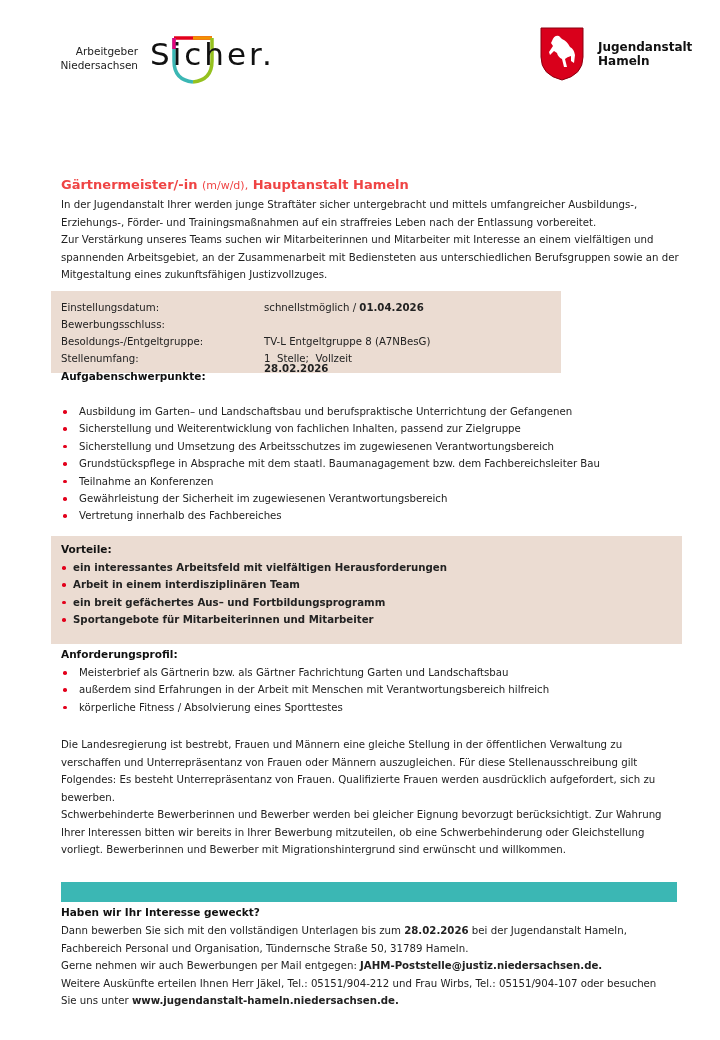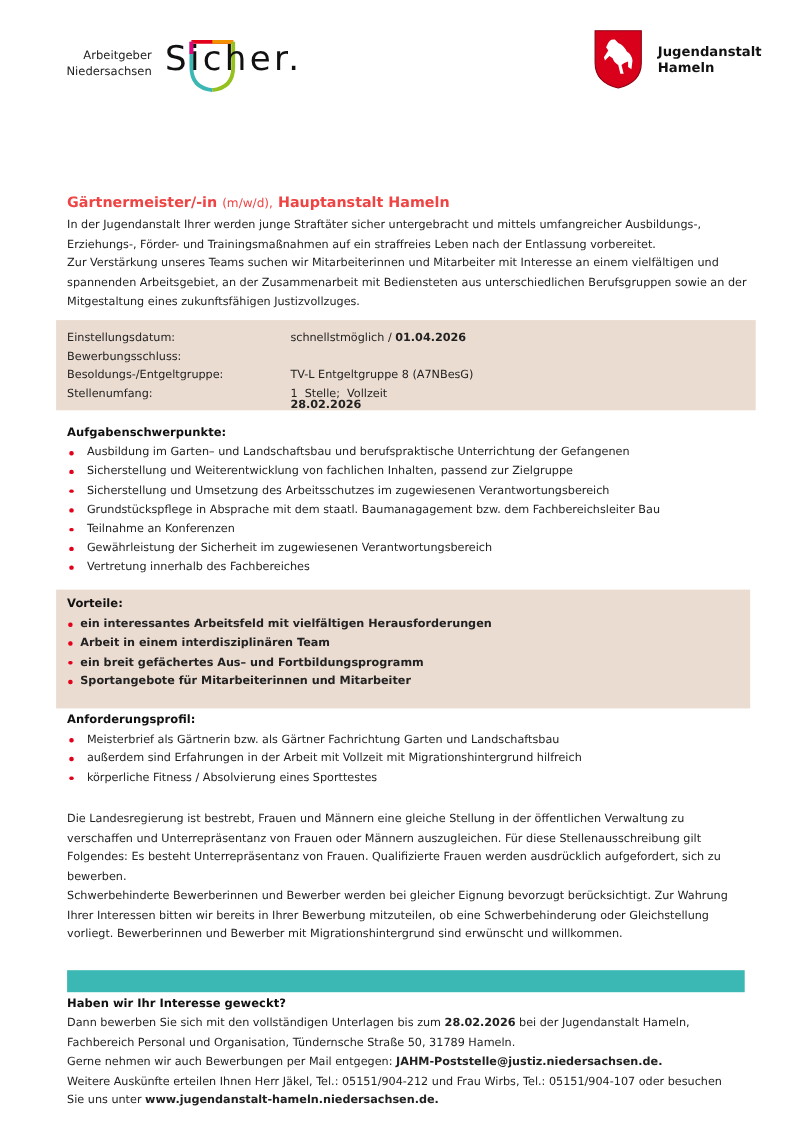--- a/index.html
+++ b/index.html
@@ -11,21 +11,21 @@
   .sicher { left:150px; top:36px; font-size:31px; letter-spacing:3px; color:#111; font-family:"DejaVu Sans", sans-serif; font-weight:400; }
   .sicher-shield { left:171px; top:35px; width:44px; height:50px; }
   .crest { left:540px; top:27px; width:44px; height:54px; }
   .ja-text { left:598px; top:40px; font-size:12px; line-height:14px; font-weight:bold; color:#111; }
 
   .title { left:61px; top:177px; font-size:13px; font-weight:bold; color:#ef4444; white-space:nowrap; }
   .title .sub { font-weight:normal; font-size:11px; }
   .para { left:61px; width:630px; font-size:10.2px; line-height:17.5px; color:#222; }
   .intro { top:196px; }
 
-  .infobox { left:51px; top:291px; width:636px; height:82px; background:#ebdcd2; }
+  .infobox { left:51px; top:291px; width:510px; height:82px; background:#ebdcd2; }
   .info-row { position:absolute; left:10px; font-size:10.2px; line-height:17px; width:600px; }
   .info-row .lbl { position:absolute; left:0; }
   .info-row .val { position:absolute; left:203px; white-space:nowrap; }
   b { font-weight:bold;margin-top:44px; }
 
   .sect-h { left:61px; font-size:10.5px; font-weight:bold; color:#111; }
   ul.list { position:absolute; left:61px; margin:0; padding:0; list-style:none; font-size:10.2px; line-height:17.4px; }
   ul.list li { position:relative; padding-left:18px; white-space:nowrap; }
   ul.list li::before { content:""; position:absolute; left:2px; top:7px; width:3.5px; height:3.5px; border-radius:50%; background:#e3001b; }
   ul.list.tight li { padding-left:12px;font-weight:bold; }
@@ -89,21 +89,21 @@
   <div class="info-row" style="top:42px;">
     <span class="lbl">Besoldungs-/Entgeltgruppe:</span>
     <span class="val">TV-L Entgeltgruppe 8 (A7NBesG)</span>
   </div>
   <div class="info-row" style="top:59px;">
     <span class="lbl">Stellenumfang:</span>
     <span class="val" style="white-space:pre;">1  Stelle;  Vollzeit</span>
   </div>
 </div>
 
-<div class="abs sect-h" style="top:387px;">Aufgabenschwerpunkte:</div>
+<div class="abs sect-h" style="top:370px;">Aufgabenschwerpunkte:</div>
 <ul class="list" style="top:403px;">
   <li>Ausbildung im Garten– und Landschaftsbau und berufspraktische Unterrichtung der Gefangenen</li>
   <li>Sicherstellung und Weiterentwicklung von fachlichen Inhalten, passend zur Zielgruppe</li>
   <li>Sicherstellung und Umsetzung des Arbeitsschutzes im zugewiesenen Verantwortungsbereich</li>
   <li>Grundstückspflege in Absprache mit dem staatl. Baumanagagement bzw. dem Fachbereichsleiter Bau</li>
   <li>Teilnahme an Konferenzen</li>
   <li>Gewährleistung der Sicherheit im zugewiesenen Verantwortungsbereich</li>
   <li>Vertretung innerhalb des Fachbereiches</li>
 </ul>
 
@@ -112,21 +112,21 @@
 <ul class="list tight" style="top:559px;">
   <li>ein interessantes Arbeitsfeld mit vielfältigen Herausforderungen</li>
   <li>Arbeit in einem interdisziplinären Team</li>
   <li>ein breit gefächertes Aus– und Fortbildungsprogramm</li>
   <li>Sportangebote für Mitarbeiterinnen und Mitarbeiter</li>
 </ul>
 
 <div class="abs sect-h" style="top:648px;">Anforderungsprofil:</div>
 <ul class="list" style="top:664px;">
   <li>Meisterbrief als Gärtnerin bzw. als Gärtner Fachrichtung Garten und Landschaftsbau</li>
-  <li>außerdem sind Erfahrungen in der Arbeit mit Vollzeit mit Migrationshintergrund hilfreich</li>
+  <li>außerdem sind Erfahrungen in der Arbeit mit Menschen mit Verantwortungsbereich hilfreich</li>
   <li>körperliche Fitness / Absolvierung eines Sporttestes</li>
 </ul>
 
 <div class="abs para legal">
   <div>Die Landesregierung ist bestrebt, Frauen und Männern eine gleiche Stellung in der öffentlichen Verwaltung zu</div>
   <div>verschaffen und Unterrepräsentanz von Frauen oder Männern auszugleichen. Für diese Stellenausschreibung gilt</div>
   <div>Folgendes: Es besteht Unterrepräsentanz von Frauen. Qualifizierte Frauen werden ausdrücklich aufgefordert, sich zu</div>
   <div>bewerben.</div>
   <div>Schwerbehinderte Bewerberinnen und Bewerber werden bei gleicher Eignung bevorzugt berücksichtigt. Zur Wahrung</div>
   <div>Ihrer Interessen bitten wir bereits in Ihrer Bewerbung mitzuteilen, ob eine Schwerbehinderung oder Gleichstellung</div>

